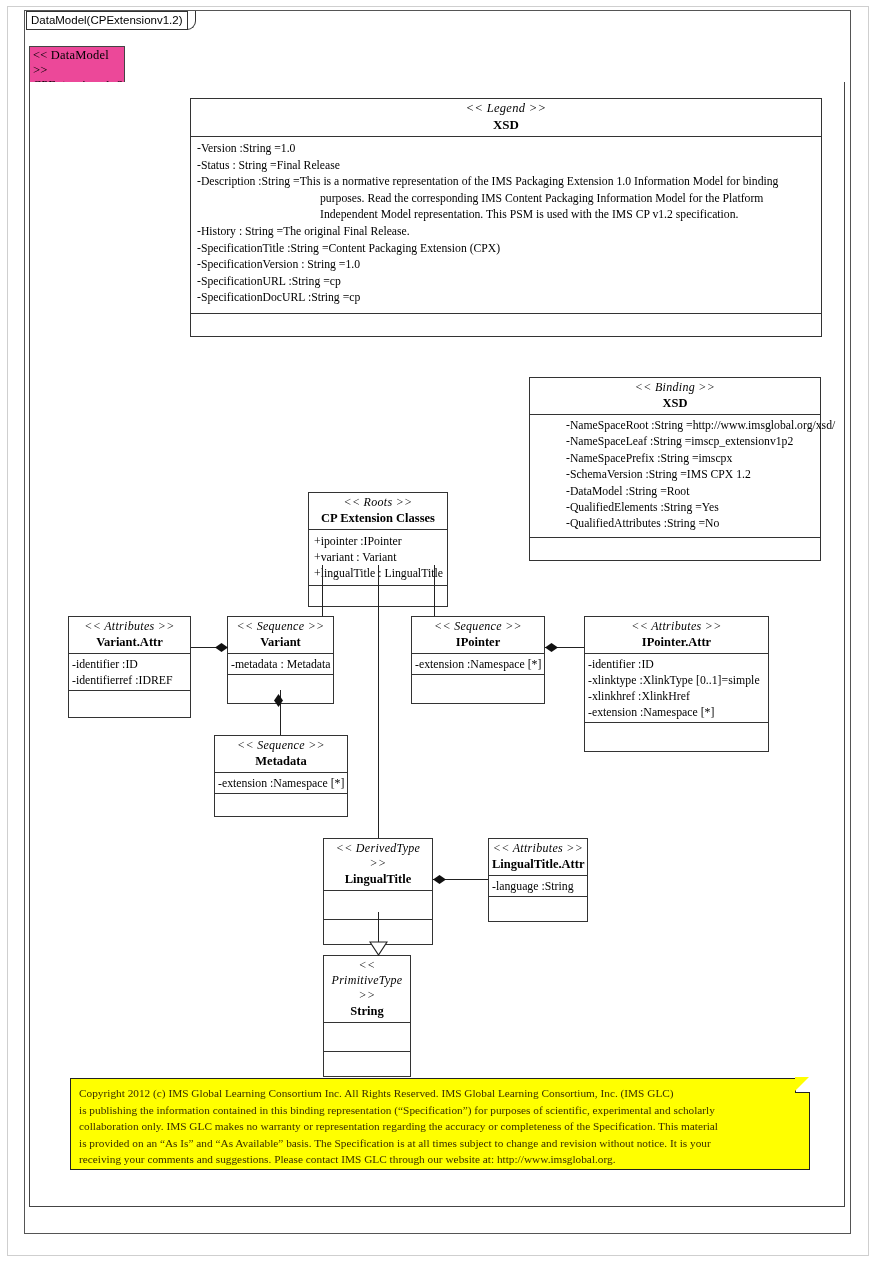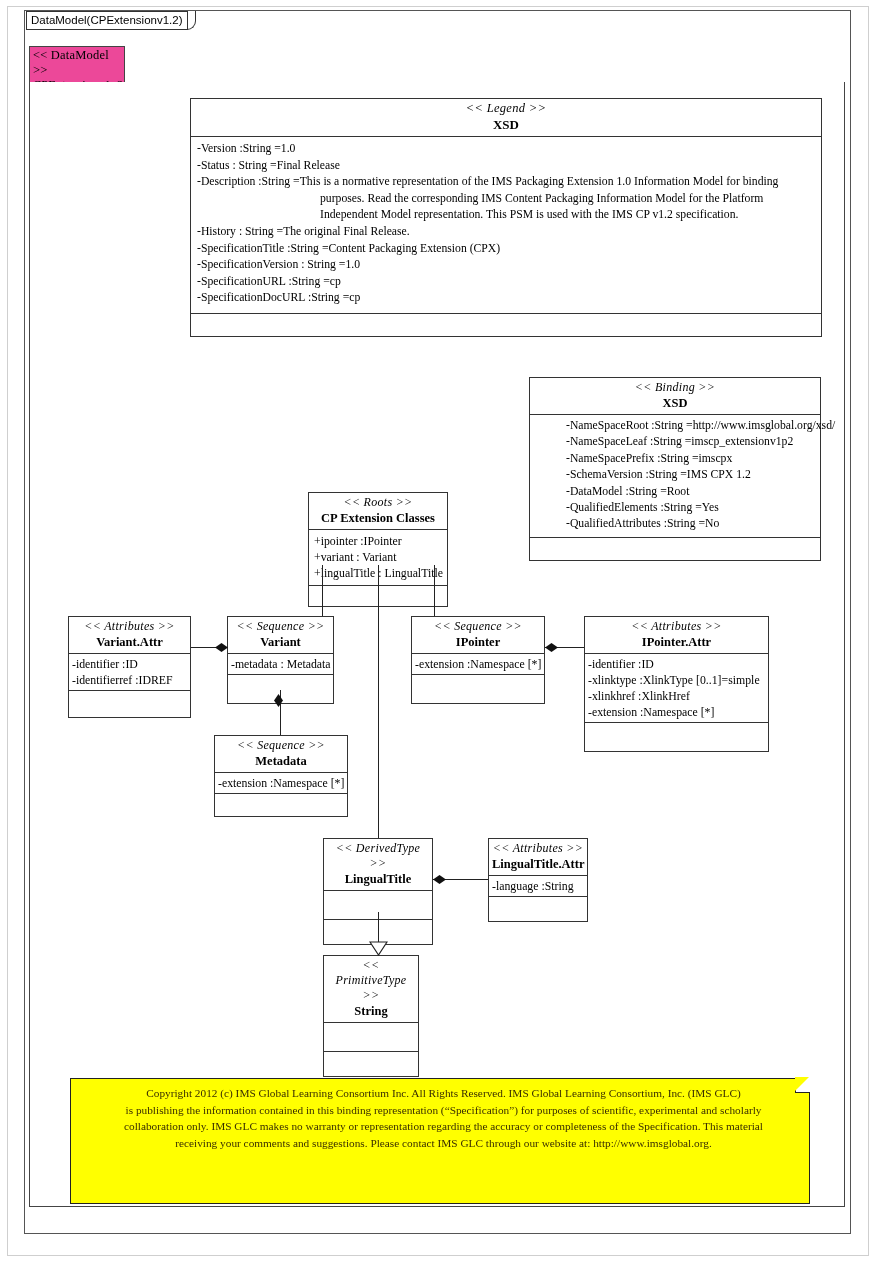--- a/index.html
+++ b/index.html
@@ -64,37 +64,37 @@
   #ipointer .ops{height:28px;}
   #ipointerattr{left:584px;top:616px;width:185px;}
   #ipointerattr .ops{height:28px;}
   #metadata{left:214px;top:735px;width:134px;}
   #metadata .ops{height:22px;}
   #lingualtitle{left:323px;top:838px;width:110px;}
   #lingualtitle .attrs{height:24px;}
   #lingualtitle .ops{height:24px;}
   #lingualtitleattr{left:488px;top:838px;width:100px;}
   #lingualtitleattr .ops{height:24px;}
-  #stringtype{left:323px;top:955px;width:96px;}
+  #stringtype{left:323px;top:955px;width:88px;}
   #stringtype .attrs{height:24px;}
   #stringtype .ops{height:24px;}
 
   
   .ln{position:absolute;background:#222;}
   .lnh{height:1.3px;}
   .lnv{width:1.3px;}
 
   .diamond{position:absolute;width:13px;height:9px;background:#111;
     clip-path:polygon(50% 0,100% 50%,50% 100%,0 50%);}
   .tri-wrap{position:absolute;width:18px;height:14px;}
   .tri-wrap svg{display:block;}
 
   
-  #note{position:absolute;left:70px;top:1078px;width:740px;height:126px;background:#ffff00;
-        border:1px solid #222;box-sizing:border-box;padding:6px 1px 4px 8px;text-align:center;}
+  #note{position:absolute;left:70px;top:1078px;width:740px;height:92px;background:#ffff00;
+        border:1px solid #222;box-sizing:border-box;padding:6px 1px 4px 8px;}
   #note .ln1{font-size:11.3px;line-height:16.6px;color:#3a2f00;white-space:nowrap;}
   #note .fold{position:absolute;right:-1px;top:-1px;width:14px;height:14px;background:#fff;
        border-left:1px solid #222;border-bottom:1px solid #222;
        transform:none;}
   #note .fold::after{content:"";position:absolute;left:-1px;top:-1px;width:0;height:0;
        border-top:14px solid #ffff00;border-right:14px solid transparent;}
 </style>
 </head>
 <body>
 
@@ -269,16 +269,17 @@
     <svg width="19" height="15" viewBox="0 0 19 15">
       <polygon points="9.5,14 1,1 18,1" fill="#ffffff" stroke="#222" stroke-width="1.2"></polygon>
     </svg>
   </div>
 
   <div id="note" style="background: rgb(255, 255, 0);">
     <div class="fold"></div>
     <div class="ln1">Copyright 2012 (c) IMS Global Learning Consortium Inc.  All Rights Reserved.  IMS Global Learning Consortium, Inc. (IMS GLC)</div>
     <div class="ln1">is publishing the information contained  in this binding representation (“Specification”) for purposes of scientific, experimental and scholarly</div>
     <div class="ln1">collaboration only.  IMS GLC makes no warranty or representation regarding the accuracy or completeness of the Specification. This material</div>
+    <div class="ln1">is provided on an “As Is” and “As Available” basis.  The Specification is at all times subject to change and revision without notice.  It is your</div>
     <div class="ln1">receiving your comments and suggestions.  Please contact IMS GLC through our website at: http://www.imsglobal.org.</div>
   </div>
 
 </div>
 
 </body></html>

